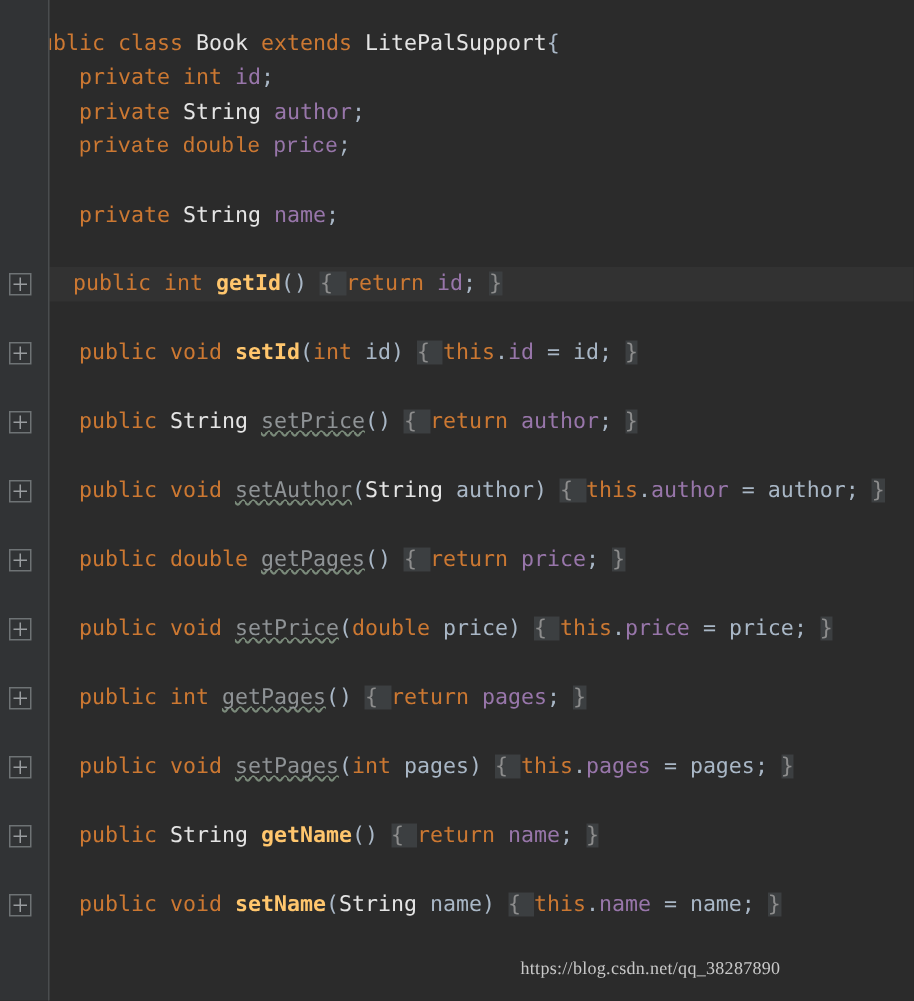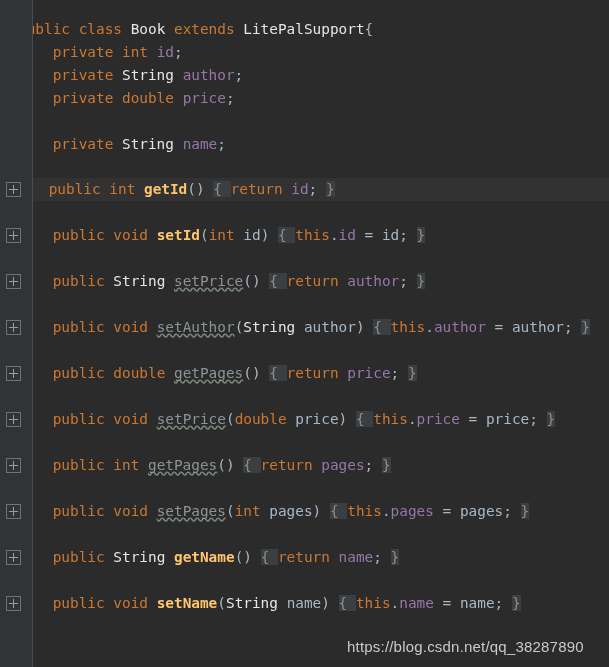--- a/index.html
+++ b/index.html
@@ -55,22 +55,22 @@
   .cls  { color:#e5e5e5; }
   .plain{ color:#a9b7c6; }
   .field{ color:#9876aa; }
   .mth  { color:#ffc66d; font-weight:bold; }
   .mthw { color:#8f9396; text-decoration:underline wavy #7a8a7a; text-decoration-skip-ink:none; }
   .brace{ color:#8d8d8d; background:#3c3f41; }
 
   
   .watermark{
     position:absolute;
-    font-family:Liberation Sans, sans-serif;
-    font-size:15px;
+    font-family:Liberation Serif, serif;
+    font-size:12px;
     color:#c9c9c9;
     letter-spacing:0.2px;
     white-space:nowrap;
     z-index:5;
   }
 </style>
 </head>
 <body>
 
 <div id="editor">
@@ -85,21 +85,21 @@
       <div class="fold-icon" style="top: 458px;"></div>
       <div class="fold-icon" style="top: 504px;"></div>
       <div class="fold-icon" style="top: 550px;"></div>
       <div class="fold-icon" style="top: 596px;"></div>
     </div>
 
   <div class="code" id="code-layer">
       <div class="line" style="top: 18px;"><span class="kw">public </span><span class="kw">class </span><span class="cls">Book </span><span class="kw">extends </span><span class="cls">LitePalSupport</span><span class="plain">{</span></div>
       <div class="line" style="top: 41px;"><span class="plain">    </span><span class="kw">private </span><span class="kw">int </span><span class="field">id</span><span class="plain">;</span></div>
       <div class="line" style="top: 64px;"><span class="plain">    </span><span class="kw">private </span><span class="cls">String </span><span class="field">author</span><span class="plain">;</span></div>
-      <div class="line" style="top: 87px;"><span class="plain">    </span><span class="kw">private </span><span class="kw">double </span><span class="field">price</span><span class="plain">;</span></div>
+      <div class="line" style="top: 87px; font-family: Liberation Mono, monospace;"><span class="plain">    </span><span class="kw">private </span><span class="kw">double </span><span class="field">price</span><span class="plain">;</span></div>
       <div class="line" style="top: 133px;"><span class="plain">    </span><span class="kw">private </span><span class="cls">String </span><span class="field">name</span><span class="plain">;</span></div>
       <div class="line caret" style="top: 178px;"><span class="plain">    </span><span class="kw">public </span><span class="kw">int </span><span class="mth">getId</span><span class="plain">() </span><span class="brace">{ </span><span class="kw">return </span><span class="field">id</span><span class="plain">; </span><span class="brace">}</span></div>
       <div class="line" style="top: 224px;"><span class="plain">    </span><span class="kw">public </span><span class="kw">void </span><span class="mth">setId</span><span class="plain">(</span><span class="kw">int </span><span class="plain">id</span><span class="plain">) </span><span class="brace">{ </span><span class="kw">this</span><span class="plain">.</span><span class="field">id</span><span class="plain"> = </span><span class="plain">id</span><span class="plain">; </span><span class="brace">}</span></div>
       <div class="line" style="top: 270px;"><span class="plain">    </span><span class="kw">public </span><span class="cls">String </span><span class="mthw">setPrice</span><span class="plain">() </span><span class="brace">{ </span><span class="kw">return </span><span class="field">author</span><span class="plain">; </span><span class="brace">}</span></div>
       <div class="line" style="top: 316px;"><span class="plain">    </span><span class="kw">public </span><span class="kw">void </span><span class="mthw">setAuthor</span><span class="plain">(</span><span class="cls">String </span><span class="plain">author</span><span class="plain">) </span><span class="brace">{ </span><span class="kw">this</span><span class="plain">.</span><span class="field">author</span><span class="plain"> = </span><span class="plain">author</span><span class="plain">; </span><span class="brace">}</span></div>
       <div class="line" style="top: 362px;"><span class="plain">    </span><span class="kw">public </span><span class="kw">double </span><span class="mthw">getPages</span><span class="plain">() </span><span class="brace">{ </span><span class="kw">return </span><span class="field">price</span><span class="plain">; </span><span class="brace">}</span></div>
       <div class="line" style="top: 408px;"><span class="plain">    </span><span class="kw">public </span><span class="kw">void </span><span class="mthw">setPrice</span><span class="plain">(</span><span class="kw">double </span><span class="plain">price</span><span class="plain">) </span><span class="brace">{ </span><span class="kw">this</span><span class="plain">.</span><span class="field">price</span><span class="plain"> = </span><span class="plain">price</span><span class="plain">; </span><span class="brace">}</span></div>
       <div class="line" style="top: 454px;"><span class="plain">    </span><span class="kw">public </span><span class="kw">int </span><span class="mthw">getPages</span><span class="plain">() </span><span class="brace">{ </span><span class="kw">return </span><span class="field">pages</span><span class="plain">; </span><span class="brace">}</span></div>
       <div class="line" style="top: 500px;"><span class="plain">    </span><span class="kw">public </span><span class="kw">void </span><span class="mthw">setPages</span><span class="plain">(</span><span class="kw">int </span><span class="plain">pages</span><span class="plain">) </span><span class="brace">{ </span><span class="kw">this</span><span class="plain">.</span><span class="field">pages</span><span class="plain"> = </span><span class="plain">pages</span><span class="plain">; </span><span class="brace">}</span></div>
       <div class="line" style="top: 546px;"><span class="plain">    </span><span class="kw">public </span><span class="cls">String </span><span class="mth">getName</span><span class="plain">() </span><span class="brace">{ </span><span class="kw">return </span><span class="field">name</span><span class="plain">; </span><span class="brace">}</span></div>

